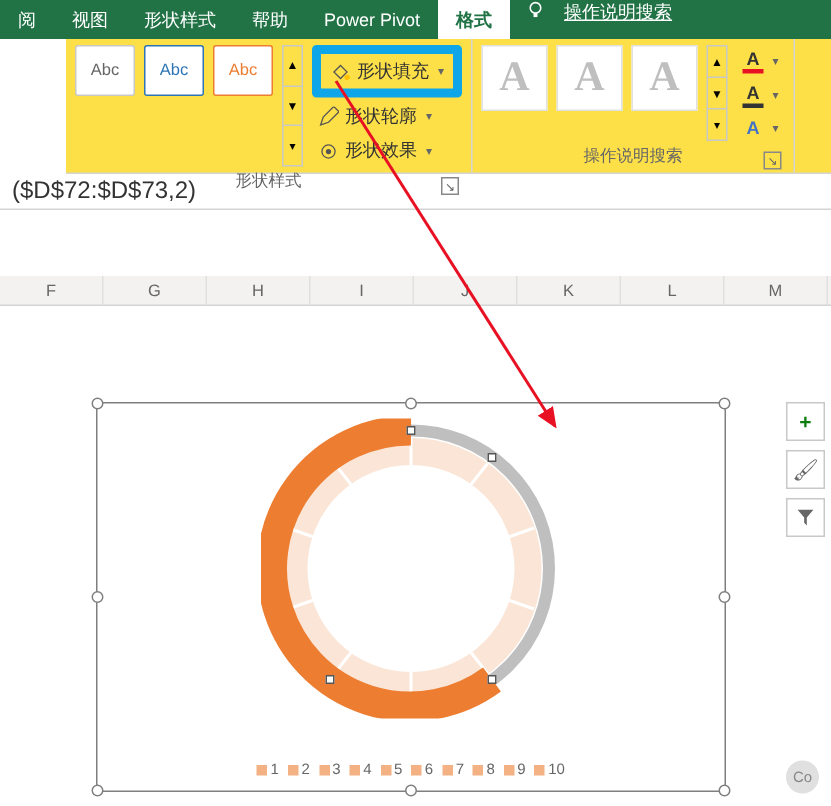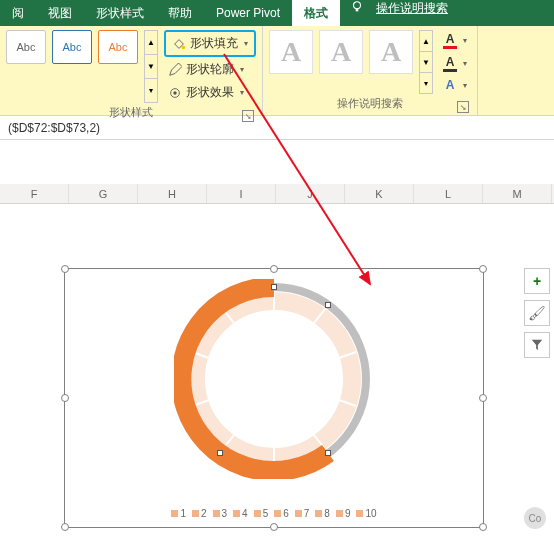--- a/index.html
+++ b/index.html
@@ -4,41 +4,41 @@
 <style>
   * { box-sizing: border-box; margin: 0; padding: 0; }
   body { font-family: "Microsoft YaHei", sans-serif; font-size: 12px; background: #fff; width: 554px; height: 537px; overflow: hidden; position: relative; }
   
   .ribbon-tabs { display: flex; background: #217346; color: #fff; height: 26px; align-items: stretch; }
   .ribbon-tab { padding: 0 12px; display: flex; align-items: center; cursor: pointer; font-size: 12px; }
   .ribbon-tab.active { background: #fff; color: #217346; font-weight: bold; }
   .tell-me { display: flex; align-items: flex-start; gap: 12px; padding: 0 10px; text-decoration: underline; }
   .lamp-icon { width: 14px; height: 14px; }
   
-  .ribbon-body { display: flex; background: #fef9c3; border-bottom: 1px solid #d4d4d4; height: 90px; }
+  .ribbon-body { display: flex; background: #fde047; border-bottom: 1px solid #d4d4d4; height: 90px; margin-left: 44px; }
   .group { border-right: 1px solid #d4d4d4; padding: 4px 6px 0 6px; display: flex; flex-direction: column; }
   .group-content { flex: 1; display: flex; gap: 6px; }
   .group-label { text-align: center; color: #666; font-size: 11px; padding: 2px 0 4px 0; position: relative; }
   .dlg-launcher { position: absolute; right: 2px; bottom: 2px; width: 12px; height: 12px; border: 1px solid #888; font-size: 8px; display: flex; align-items: center; justify-content: center; color: #666; }
   
   .style-thumb { width: 40px; height: 34px; border: 1px solid #c8c8c8; background: #fff; display: flex; align-items: center; justify-content: center; font-size: 11px; color: #666; border-radius: 2px; }
   .style-thumb.blue { border-color: #2e75b6; color: #2e75b6; }
   .style-thumb.orange { border-color: #ed7d31; color: #ed7d31; }
   .gallery-more { width: 14px; display: flex; flex-direction: column; border: 1px solid #c8c8c8; }
   .gallery-more div { flex: 1; display: flex; align-items: center; justify-content: center; font-size: 8px; border-bottom: 1px solid #c8c8c8; }
   .gallery-more div:last-child { border-bottom: none; }
   
   .stack { display: flex; flex-direction: column; gap: 2px; }
   .stack-btn { display: flex; align-items: center; gap: 4px; padding: 2px 4px; font-size: 12px; color: #333; }
   .stack-btn .dd { font-size: 8px; color: #666; margin-left: 2px; }
-  .highlight-box { border: 2px solid #0ea5e9; border-radius: 3px; padding: 1px 2px; text-align: right; }
+  .highlight-box { border: 6px solid #0ea5e9; border-radius: 3px; padding: 1px 2px; text-align: right; }
   
   .wordart-thumb { width: 44px; height: 44px; border: 1px solid #e0e0e0; background: #fff; display: flex; align-items: center; justify-content: center; font-size: 28px; font-weight: bold; color: #bfbfbf; font-family: Georgia, serif; }
   
-  .formula-bar { padding: 4px 8px; font-size: 12px; color: #333; border-bottom: 1px solid #d4d4d4; height: 24px; display: flex; align-items: center; }
+  .formula-bar { padding: 4px 8px; font-size: 16px; color: #333; border-bottom: 1px solid #d4d4d4; height: 24px; display: flex; align-items: center; }
   
   .sheet-area { position: relative; background: #fff; }
   .col-headers { display: flex; height: 20px; border-bottom: 1px solid #d4d4d4; background: #f3f2f1; margin-top: 44px; }
   .col-h { width: 69px; text-align: center; color: #666; border-right: 1px solid #e0e0e0; line-height: 20px; font-size: 11px; }
   
   .chart-object { position: absolute; left: 64px; top: 256px; width: 420px; height: 260px; border: 1px solid #7f7f7f; background: #fff; }
   .sel-handle { position: absolute; width: 8px; height: 8px; background: #fff; border: 1px solid #7f7f7f; border-radius: 50%; }
   .h-tl { left: -4px; top: -4px; } .h-tr { right: -4px; top: -4px; }
   .h-bl { left: -4px; bottom: -4px; } .h-br { right: -4px; bottom: -4px; }
   .h-tm { left: 50%; top: -4px; margin-left: -4px; } .h-bm { left: 50%; bottom: -4px; margin-left: -4px; }

